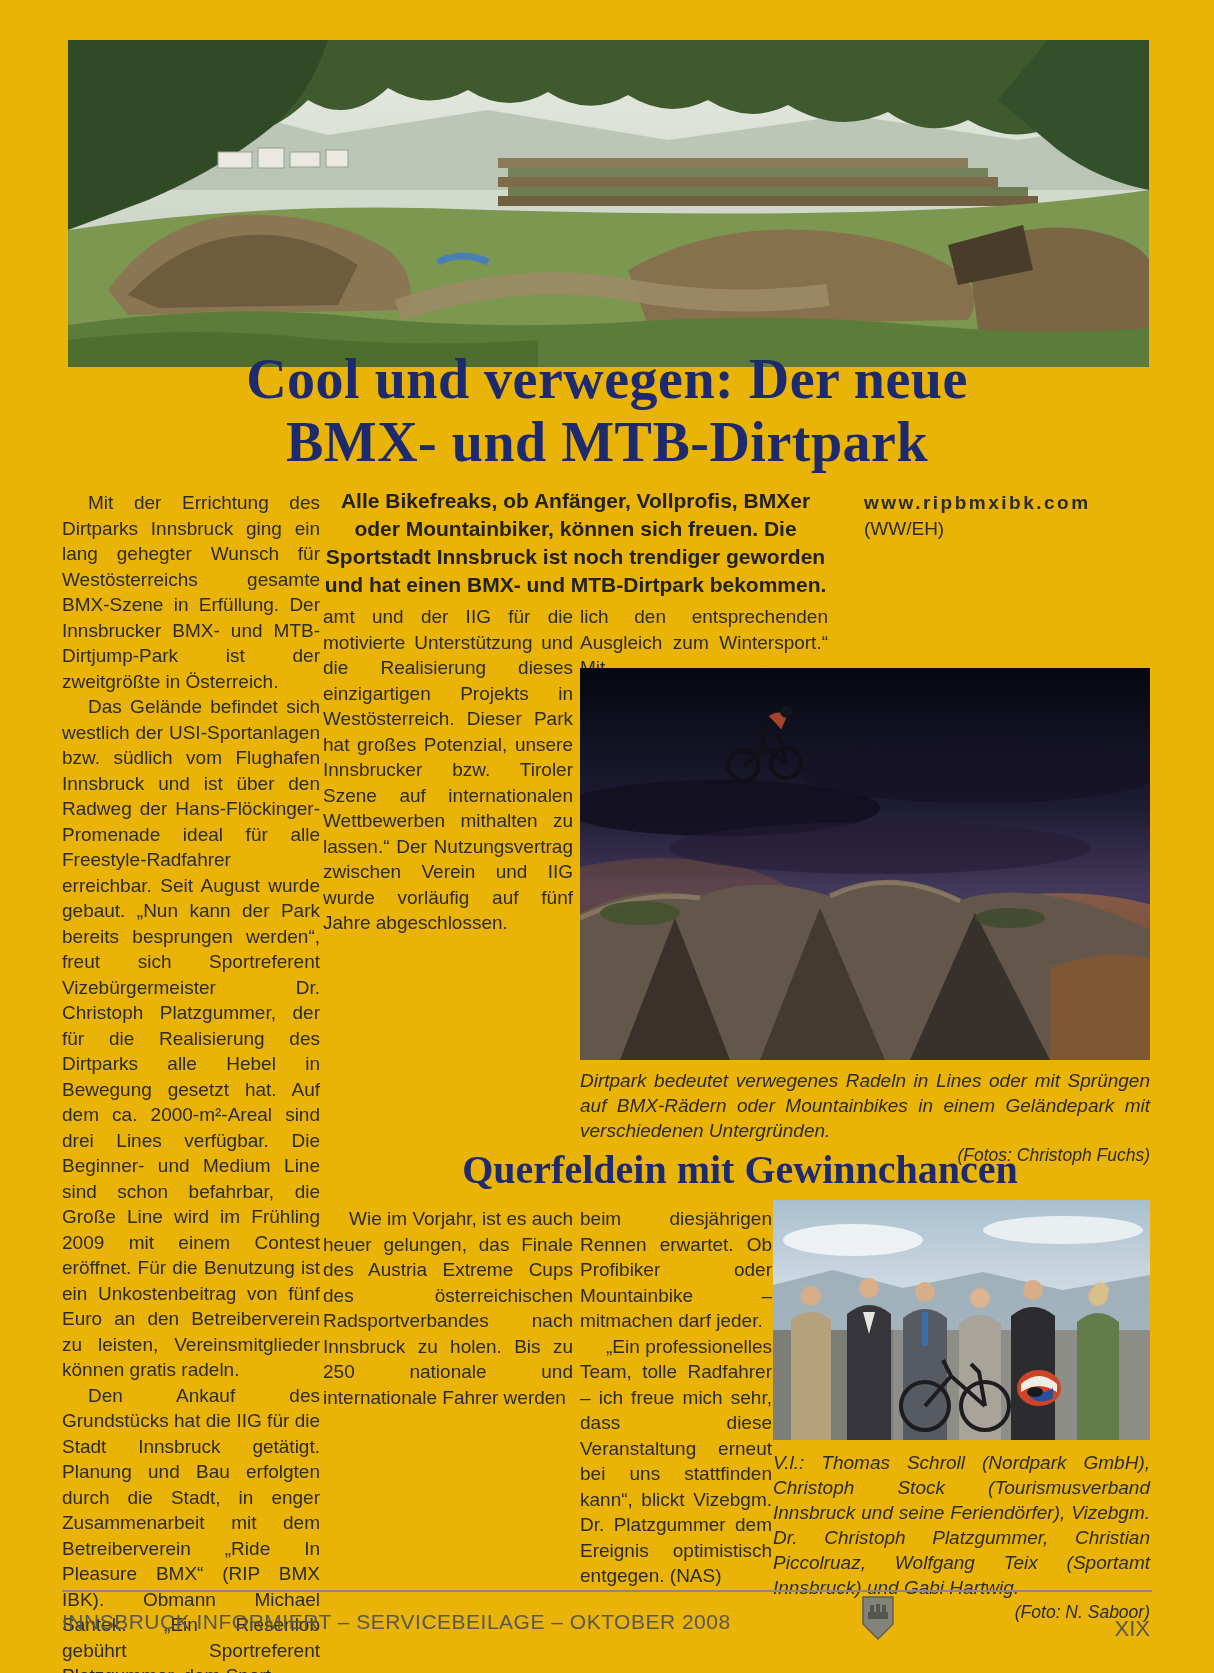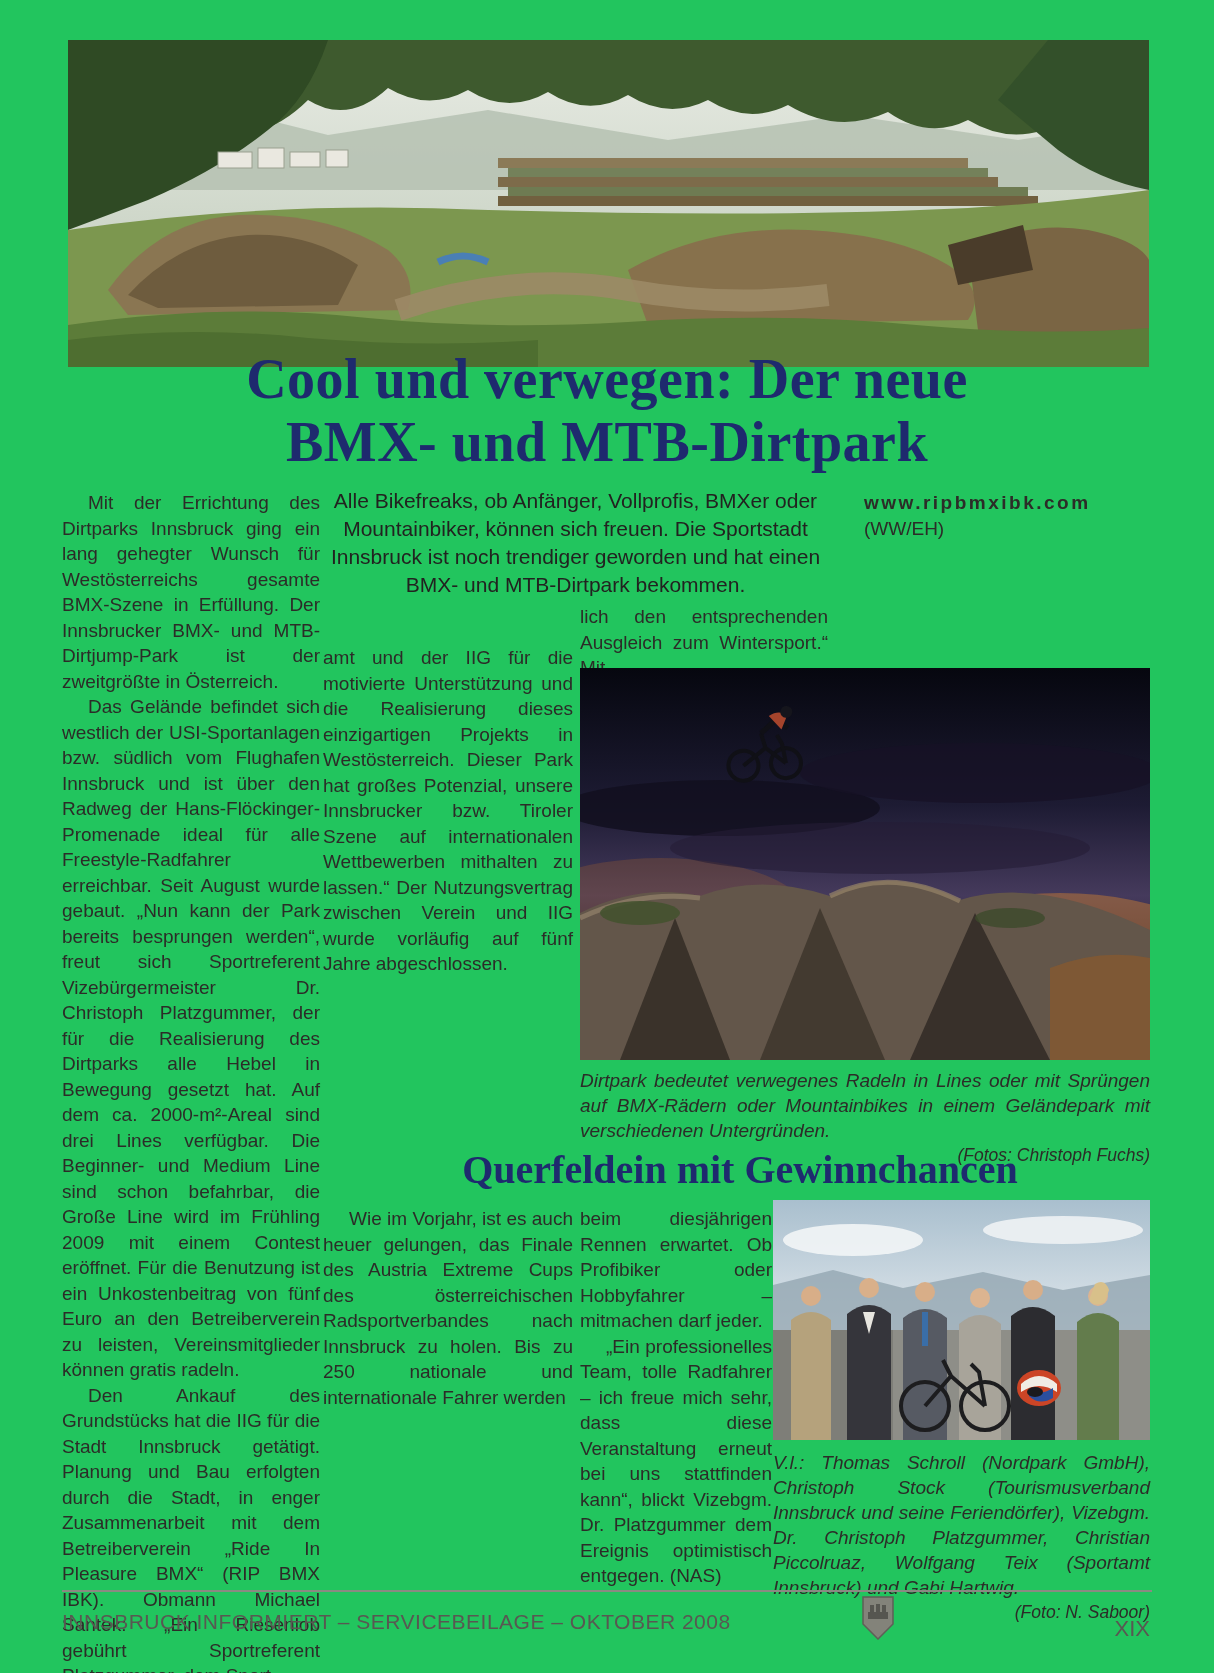--- a/index.html
+++ b/index.html
@@ -1,29 +1,29 @@
 <!DOCTYPE html>
 <html lang="de"><head>
 <meta charset="utf-8">
 <style>
   html,body{margin:0;padding:0;}
   body{background:#d8d6cc;font-family:"Liberation Sans",sans-serif;}
-  .page{position:relative;width:1214px;height:1673px;margin:0 auto;background:#22c55e;overflow:hidden;}
+  .page{position:relative;width:1214px;height:1673px;margin:0 auto;background:#eab308;overflow:hidden;}
   .photo{position:absolute;overflow:hidden;}
   .photo svg{display:block;width:100%;height:100%;}
   .headline{position:absolute;left:0;width:100%;text-align:center;
     font-family:"Liberation Serif",serif;font-weight:bold;color:#1e2a6e;}
   #headline1{top:348px;font-size:56px;line-height:1.12;letter-spacing:0.5px;}
   #headline2{top:1146px;left:330px;width:820px;font-size:40px;}
   .col{position:absolute;font-size:19px;line-height:25.5px;color:#2c2c28;
     text-align:justify;hyphens:auto;-webkit-hyphens:auto;}
   .col p{margin:0;text-indent:26px;}
   .col p.no-indent{text-indent:0;}
   .intro{position:absolute;left:323px;top:487px;width:505px;text-align:center;
-    font-weight:normal;font-size:21px;line-height:28px;color:#222220;}
+    font-weight:bold;font-size:21px;line-height:28px;color:#222220;}
   .lead{font-weight:bold;font-size:19.5px;line-height:27px;letter-spacing:0.3px;}
   .caption{position:absolute;font-style:italic;font-size:19px;line-height:25px;
     color:#2c2c28;text-align:justify;}
   .caption .credit{display:block;text-align:right;font-size:17.5px;}
   .website{font-weight:bold;letter-spacing:2.5px;text-indent:0;}
   .agency{text-indent:0;}
   .footer-rule{position:absolute;left:62px;top:1590px;width:1090px;height:2px;background:#8a8a82;}
   .footer-text{position:absolute;left:62px;top:1610px;font-size:21px;letter-spacing:0.5px;color:#585852;}
   .page-number{position:absolute;right:64px;top:1616px;font-size:22px;color:#585852;}
   .crest{position:absolute;left:862px;top:1596px;width:32px;height:44px;}
@@ -78,21 +78,21 @@
   </div>
 
   <div class="intro">Alle Bikefreaks, ob Anfänger, Vollprofis, BMXer oder Mountainbiker, können sich freuen. Die Sportstadt Innsbruck ist noch trendiger geworden und hat einen BMX- und MTB-Dirtpark bekommen.</div>
 
   <div class="col" style="left:62px;top:490px;width:258px;height:1090px;">
     <p>Mit der Errichtung des Dirtparks Innsbruck ging ein lang gehegter Wunsch für Westösterreichs gesamte BMX-Szene in Erfüllung. Der Innsbrucker BMX- und MTB-Dirtjump-Park ist der zweitgrößte in Österreich.</p>
     <p>Das Gelände befindet sich westlich der USI-Sportanlagen bzw. südlich vom Flughafen Innsbruck und ist über den Radweg der Hans-Flöckinger-Promenade ideal für alle Freestyle-Radfahrer erreichbar. Seit August wurde gebaut. „Nun kann der Park bereits besprungen werden“, freut sich Sportreferent Vizebürgermeister Dr. Christoph Platzgummer, der für die Realisierung des Dirtparks alle Hebel in Bewegung gesetzt hat. Auf dem ca. 2000-m²-Areal sind drei Lines verfügbar. Die Beginner- und Medium Line sind schon befahrbar, die Große Line wird im Frühling 2009 mit einem Contest eröffnet. Für die Benutzung ist ein Unkostenbeitrag von fünf Euro an den Betreiberverein zu leisten, Vereinsmitglieder können gratis radeln.</p>
     <p>Den Ankauf des Grundstücks hat die IIG für die Stadt Innsbruck getätigt. Planung und Bau erfolgten durch die Stadt, in enger Zusammenarbeit mit dem Betreiberverein „Ride In Pleasure BMX“ (RIP BMX IBK). Obmann Michael Santek: „Ein Riesenlob gebührt Sportreferent Platzgummer, dem Sport-</p>
   </div>
 
-  <div class="col" style="left:323px;top:604px;width:250px;height:530px;margin-top:41px;">
+  <div class="col" style="left:323px;top:604px;width:250px;height:530px;">
     <p class="no-indent">amt und der IIG für die motivierte Unterstützung und die Realisierung dieses einzigartigen Projekts in Westösterreich. Dieser Park hat großes Potenzial, unsere Innsbrucker bzw. Tiroler Szene auf internationalen Wettbewerben mithalten zu lassen.“ Der Nutzungsvertrag zwischen Verein und IIG wurde vorläufig auf fünf Jahre abgeschlossen.</p>
   </div>
 
   <div class="col" style="left:580px;top:604px;width:248px;height:60px;">
     <p class="no-indent">lich den entsprechenden Ausgleich zum Wintersport.“ Mit</p>
   </div>
 
   <div class="col" style="left:838px;top:490px;width:312px;height:220px;">
     <p class="website">www.ripbmxibk.com</p>
     <p class="agency">(WW/EH)</p>
@@ -140,21 +140,21 @@
     <span class="credit">(Fotos: Christoph Fuchs)</span>
   </div>
 
   <div class="headline" id="headline2">Querfeldein mit Gewinnchancen</div>
 
   <div class="col" style="left:323px;top:1206px;width:250px;height:384px;overflow:hidden;">
     <p>Wie im Vorjahr, ist es auch heuer gelungen, das Finale des Austria Extreme Cups des österreichischen Radsportverbandes nach Innsbruck zu holen. Bis zu 250 nationale und internationale Fahrer werden</p>
   </div>
 
   <div class="col" style="left:580px;top:1206px;width:192px;height:384px;overflow:hidden;">
-    <p class="no-indent">beim diesjährigen Rennen erwartet. Ob Profibiker oder Hobbyfahrer – mitmachen darf jeder.</p>
+    <p class="no-indent">beim diesjährigen Rennen erwartet. Ob Profibiker oder Mountainbike – mitmachen darf jeder.</p>
     <p>„Ein professionelles Team, tolle Radfahrer – ich freue mich sehr, dass diese Veranstaltung erneut bei uns stattfinden kann“, blickt Vizebgm. Dr. Platzgummer dem Ereignis optimistisch entgegen. (NAS)</p>
   </div>
 
   <div class="photo" style="left:773px;top:1200px;width:377px;height:240px;">
     <svg viewBox="0 0 377 240" preserveAspectRatio="none">
       <defs>
         <linearGradient id="sky2" x1="0" y1="0" x2="0" y2="1">
           <stop offset="0" stop-color="#a9bfce"></stop>
             <stop offset="1" stop-color="#e4eaee"></stop>
         </linearGradient>

